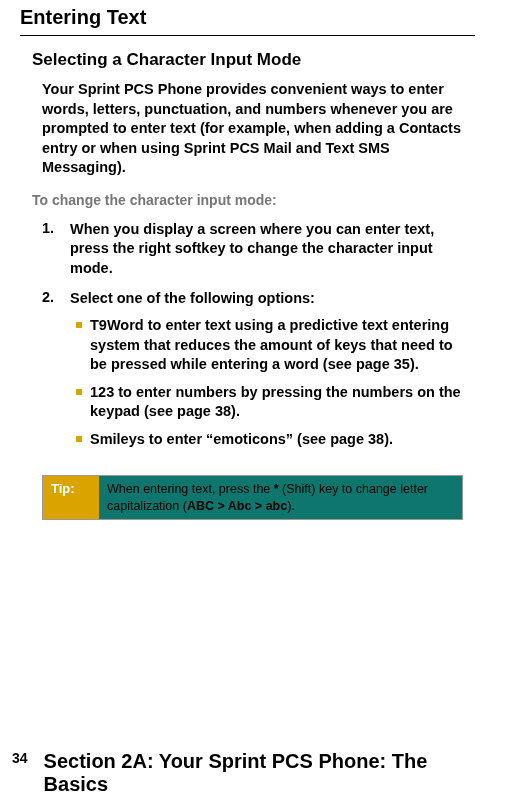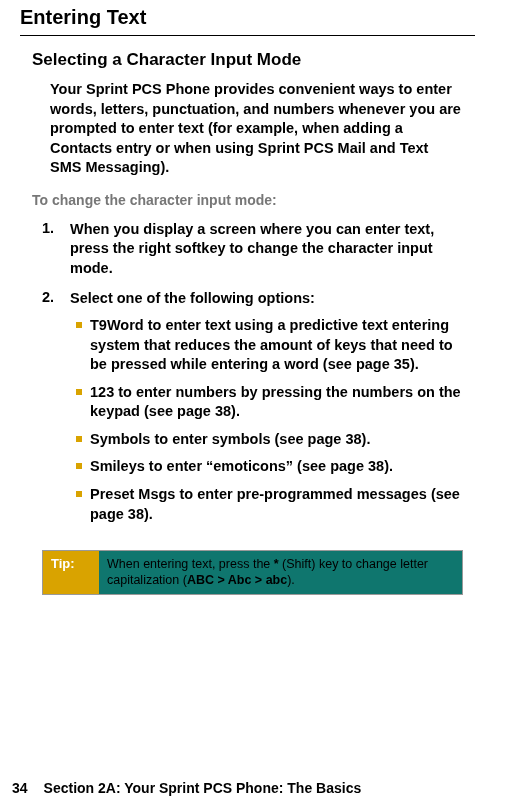--- a/index.html
+++ b/index.html
@@ -1,37 +1,37 @@
 <!DOCTYPE html>
 <html><head>
 <meta charset="utf-8">
 <style>
   * { margin: 0; padding: 0; box-sizing: border-box; }
   html, body { width: 505px; height: 810px; background: #fff; font-family: "Segoe UI", "Myriad Pro", Arial, sans-serif; color: #000; }
   .page { position: relative; width: 495px; height: 810px; padding: 6px 28px 0 28px; }
   .title { font-size: 20px; font-weight: 700; margin-left: -8px; }
   .rule { border: none; border-top: 1px solid #000; margin: 6px 0 14px -8px; width: calc(100% + 16px); }
   .subhead { font-size: 17px; font-weight: 700; margin: 0 0 10px 4px; }
-  .intro { font-size: 14.5px; font-weight: 600; line-height: 1.35; margin: 0 4px 14px 22px; }
+  .intro { font-size: 14.5px; font-weight: 600; line-height: 1.35; margin: 0 4px 14px 14px; }
   .lead { font-size: 14px; font-weight: 700; color: #777; margin: 0 0 12px 4px; }
   .steps { list-style: none; margin: 0 4px 0 14px; }
   .step { display: flex; gap: 10px; margin-bottom: 10px; }
   .step-num { font-size: 14.5px; font-weight: 700; min-width: 18px; }
   .step-body { font-size: 14.5px; font-weight: 600; line-height: 1.35; flex: 1; }
   .opts { list-style: none; margin: 8px 0 0 6px; }
   .opt { display: flex; gap: 8px; margin-bottom: 8px; justify-content: center; }
   .sq { width: 6px; height: 6px; background: #d9a300; margin-top: 6px; flex: 0 0 auto; }
   .opt-text { font-size: 14.5px; font-weight: 600; line-height: 1.35; flex: 1; }
   .b { font-weight: 700; }
   .tipwrap { display: flex; margin: 18px 4px 0 14px; border: 1px solid #999; }
   .tiplabel { background: #d9a300; color: #fff; font-weight: 700; font-size: 13px; padding: 6px 8px; width: 56px; line-height: 1.1; }
   .tipbody { background: #0f766e; font-size: 12.5px; font-weight: 500; padding: 5px 8px; flex: 1; line-height: 1.3; }
   .footer { position: absolute; bottom: 14px; left: 12px; display: flex; align-items: flex-start; gap: 16px; }
   .pgnum { font-size: 14px; font-weight: 700; }
-  .runhead { font-size: 14px; font-weight: 700; }
+  .runhead { font-size: 20px; font-weight: 700; }
 </style>
 </head>
 <body>
 
 <div class="page">
 
   <h1 class="title">Entering Text</h1>
   <hr class="rule">
 
   <h2 class="subhead">Selecting a Character Input Mode</h2>
@@ -53,29 +53,21 @@
           <li class="opt">
             <span class="sq"></span>
             <span class="opt-text"><span class="b">T9Word</span><span> to enter text using a predictive text entering system that reduces the amount of keys that need to be pressed while entering a word (see page 35).</span></span>
           </li>
           <li class="opt">
             <span class="sq"></span>
             <span class="opt-text"><span class="b">123</span><span> to enter numbers by pressing the numbers on the keypad (see page 38).</span></span>
           </li>
           <li class="opt">
             <span class="sq"></span>
-            <span class="opt-text"><span class="b">Symbols</span><span> to enter symbols (see page 38).</span></span>
-          </li>
-          <li class="opt">
-            <span class="sq"></span>
             <span class="opt-text"><span class="b">Smileys</span><span> to enter “emoticons” (see page 38).</span></span>
-          </li>
-          <li class="opt">
-            <span class="sq"></span>
-            <span class="opt-text"><span class="b">Preset Msgs</span><span> to enter pre-programmed messages (see page 38).</span></span>
           </li>
         </ul>
       </div>
     </li>
   </ol>
 
   <div class="tipwrap">
     <div class="tiplabel">Tip:</div>
     <div class="tipbody"><span>When entering text, press the </span><span class="b">*</span><span> (Shift) key to change letter capitalization (</span><span class="b">ABC &gt; Abc &gt; abc</span><span>).</span></div>
   </div>

